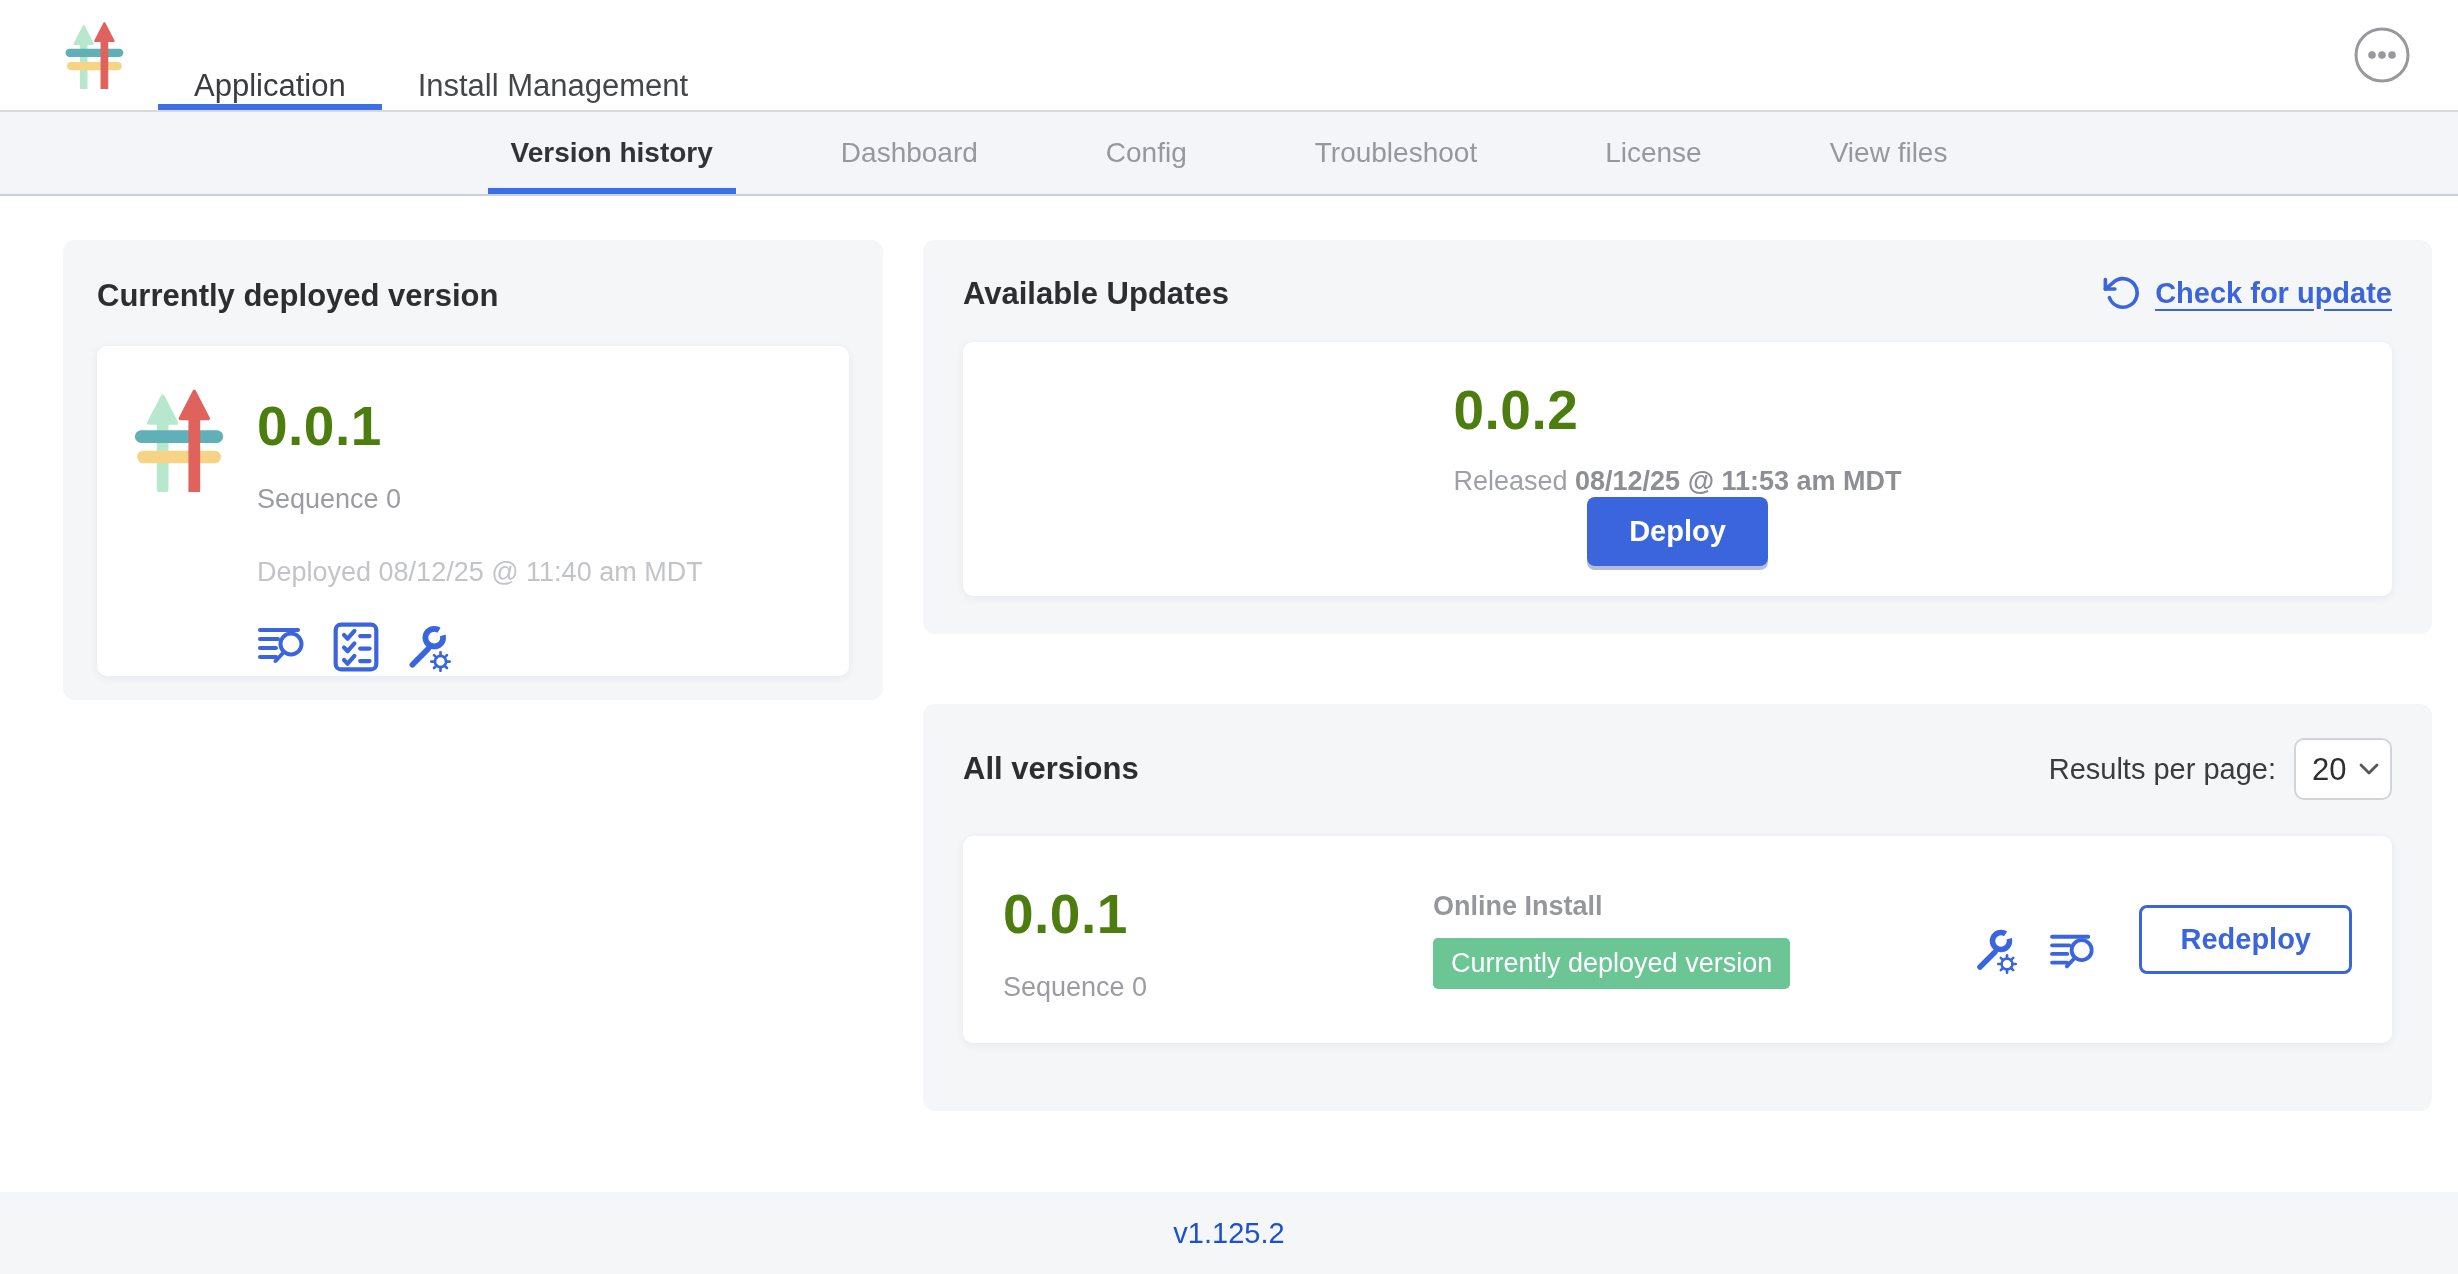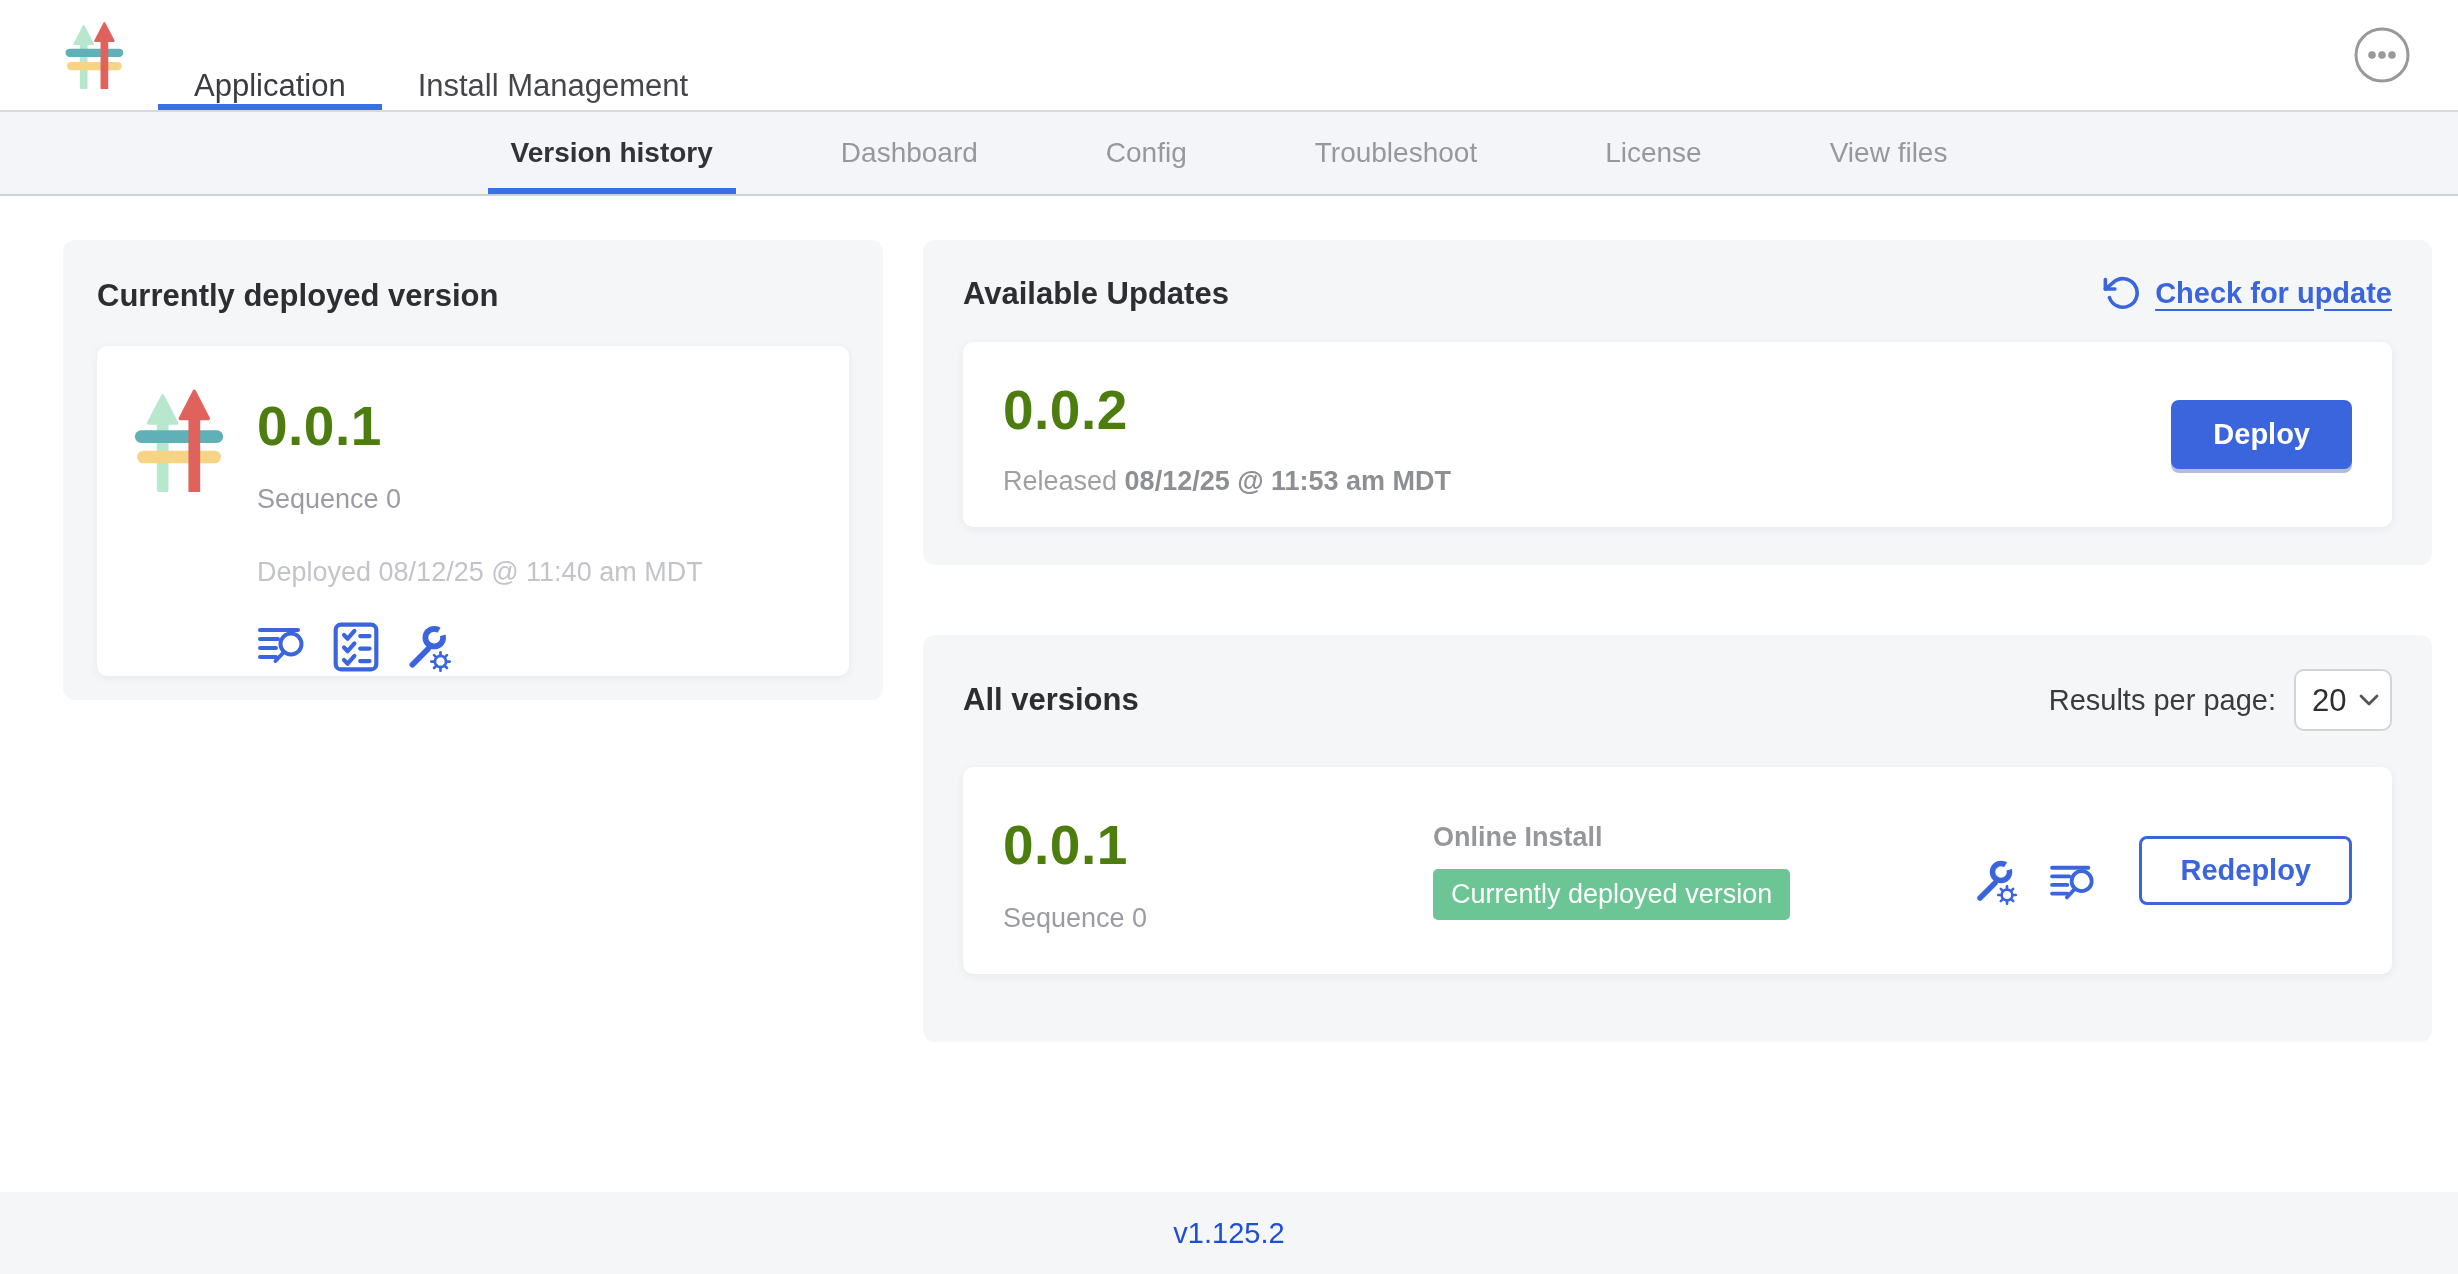--- a/index.html
+++ b/index.html
@@ -44,21 +44,21 @@
   .action-icons { display:flex; gap:24px; margin-top:34px; align-items:center; }
   .icon-btn { background:none; border:none; padding:0; cursor:pointer; display:flex; align-items:center; }
 
   
   .right-col { flex:1 1 auto; display:flex; flex-direction:column; gap:70px; }
 
   .updates-card { padding:34px 40px 38px 40px; }
   .updates-head { display:flex; align-items:flex-end; justify-content:space-between;gap:15px; }
   .check-link { display:flex; align-items:center; gap:14px; color:var(--accent); font-size:29px; font-weight:600; cursor:pointer; text-decoration:none; }
   .check-link .link-text { text-decoration:underline; text-underline-offset:6px; }
-  .update-row { margin-top:30px; background:#fff; border-radius:10px; box-shadow:0 2px 8px rgba(50,60,90,0.07); padding:30px 40px; display:flex; align-items:center; justify-content:space-between; min-height:157px; }
+  .update-row { margin-top:30px; background:#fff; border-radius:10px; box-shadow:0 2px 8px rgba(50,60,90,0.07); padding:30px 40px; display:flex; align-items:center; justify-content:space-between; min-height:157px;flex-direction:column; }
   .released-line { font-size:27px; color:#9fa0a5; margin-top:24px; }
   .released-line b { color:#8e8f94; font-weight:700; }
   .deploy-btn { background:var(--accent); color:#fff; font-size:29px; font-weight:700; border:none; border-radius:8px; padding:18px 42px; cursor:pointer; box-shadow:0 4px 0 rgba(38,64,150,0.35); font-family:inherit; }
 
   .allversions-card { padding:34px 40px 68px 40px; }
   .allversions-head { display:flex; align-items:center; justify-content:space-between; }
   .results-wrap { display:flex; align-items:center; gap:18px; }
   .results-label { font-size:29px; color:#3a3b3f; }
   .select-wrap { position:relative; }
   .results-select { appearance:none; -webkit-appearance:none; width:98px; height:62px; border:2px solid #d2d4d9; border-radius:10px; background:#fff; font-size:31px; color:#2e2e31; padding:0 34px 0 16px; font-family:inherit; cursor:pointer; }

